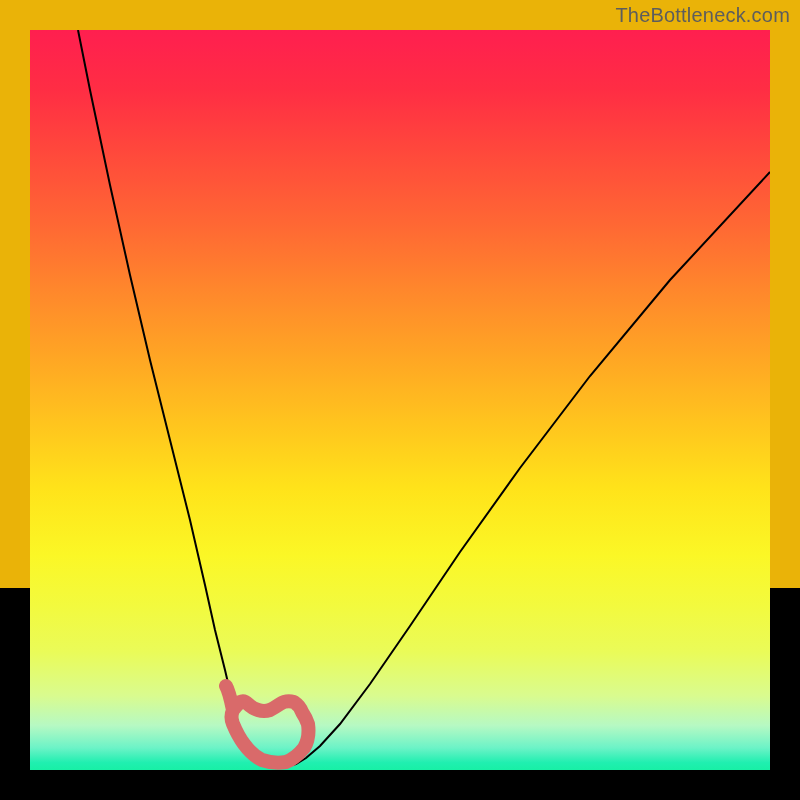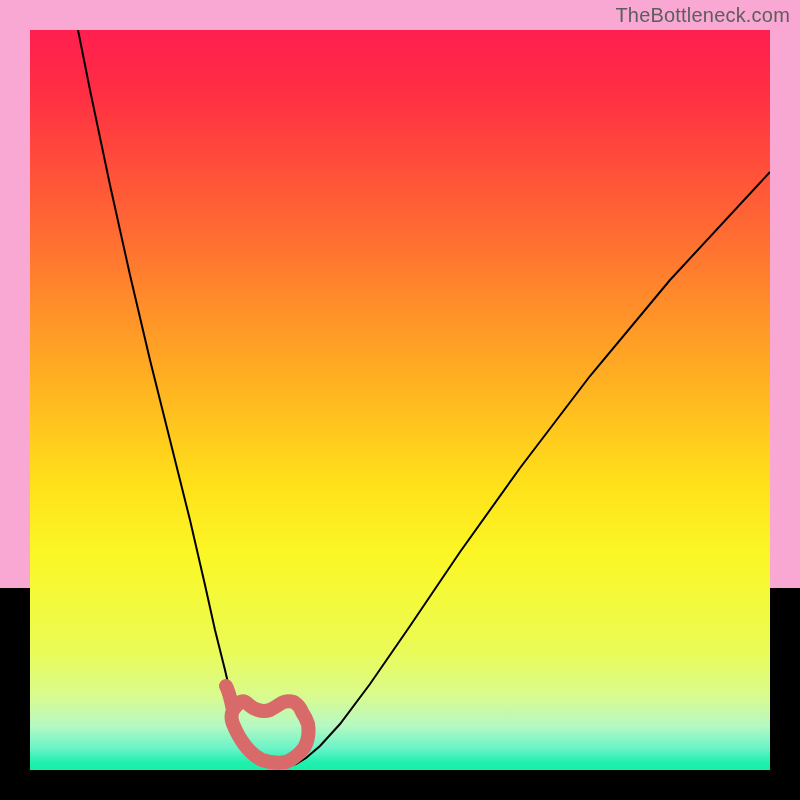--- a/index.html
+++ b/index.html
@@ -8,21 +8,21 @@
     width: 800px;
     height: 800px;
     overflow: hidden;
     background: #000;
     font-family: Arial, Helvetica, sans-serif;
   }
   .frame {
     position: relative;
     width: 800px;
     height: 588px;
-    background: #f9a8d4;
+    background: #eab308;
   }
   .plot-area {
     position: absolute;
     left: 30px;
     top: 30px;
     width: 740px;
     height: 740px;
     overflow: hidden;
   }
   

